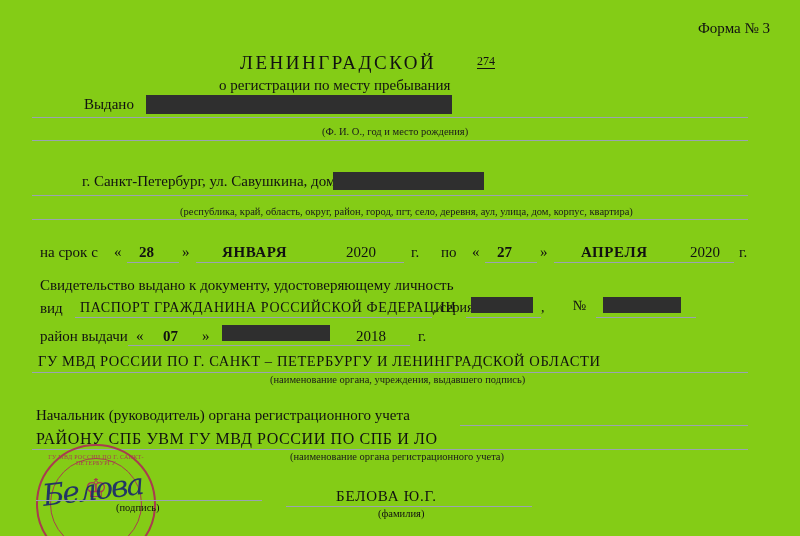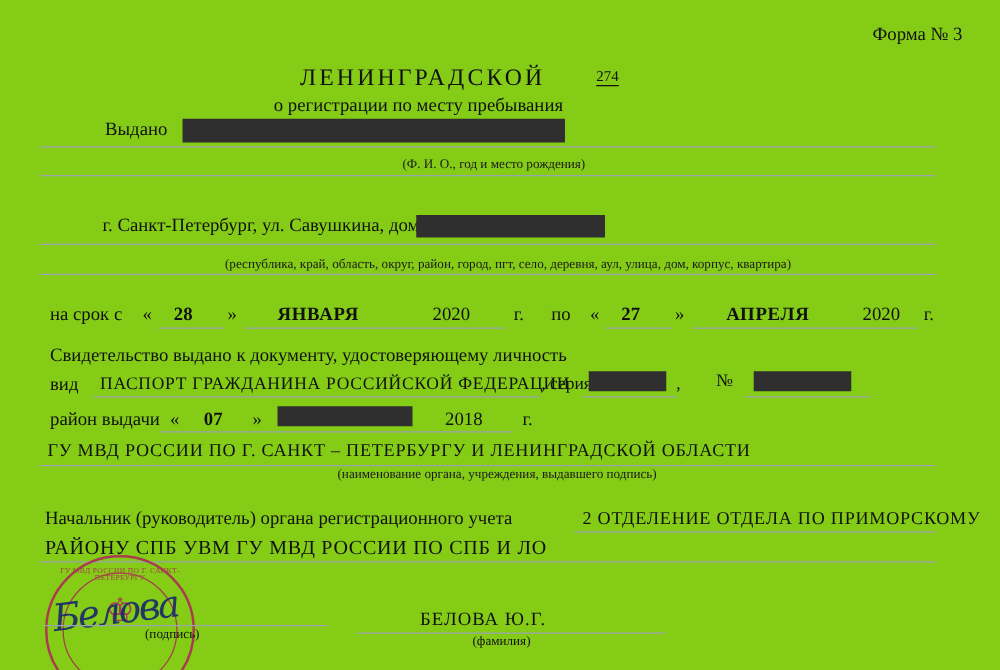--- a/index.html
+++ b/index.html
@@ -203,24 +203,24 @@
   <div class="txt" style="top:328px; left:418px;">г.</div>
   <div class="rule" style="left:128px; top:345px; width:90px;"></div>
   <div class="rule" style="left:218px; top:345px; width:130px;"></div>
   <div class="rule" style="left:348px; top:345px; width:62px;"></div>
 
   <div class="txt caps-sp" style="top:353px; left:38px; font-size:14.5px;">ГУ  МВД  РОССИИ  ПО  Г. САНКТ – ПЕТЕРБУРГУ  И  ЛЕНИНГРАДСКОЙ ОБЛАСТИ</div>
   <div class="rule" style="left:32px; top:372px; width:716px;"></div>
   <div class="small" style="top:374px; left:270px;">(наименование органа, учреждения, выдавшего подпись)</div>
 
   <div class="txt" style="top:407px; left:36px;">Начальник (руководитель) органа регистрационного учета</div>
-  <div class="txt caps-sp" style="top:407px; left:466px; font-size:14.5px;">2 ОТДЕЛЕНИЕ ОТДЕЛА  ПО ПРИМОРСКОМУ</div>
   <div class="rule" style="left:460px; top:425px; width:288px;"></div>
   <div class="txt caps-sp" style="top:430px; left:36px; font-size:16px;">РАЙОНУ СПБ УВМ  ГУ  МВД  РОССИИ  ПО  СПБ  И  ЛО</div>
   <div class="rule" style="left:32px; top:449px; width:716px;"></div>
+  <div class="small" style="top:451px; left:290px;">(наименование органа регистрационного учета)</div>
 
   <div class="stamp">
     <div class="stamp-inner"></div>
     <div class="stamp-text-top">ГУ МВД РОССИИ ПО Г. САНКТ-ПЕТЕРБУРГУ</div>
     <div class="stamp-emblem">♔</div>
 
   </div>
 
   <div class="signature">Белова</div>
   <div class="rule" style="left:36px; top:500px; width:226px;"></div>

